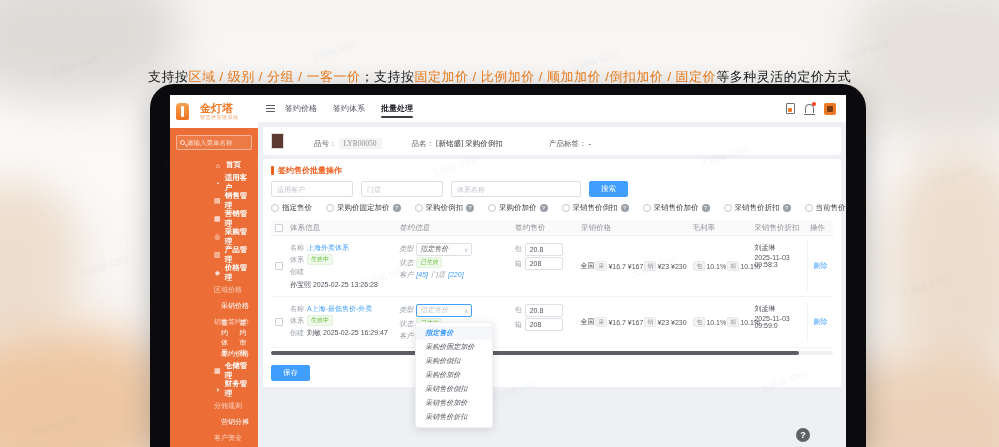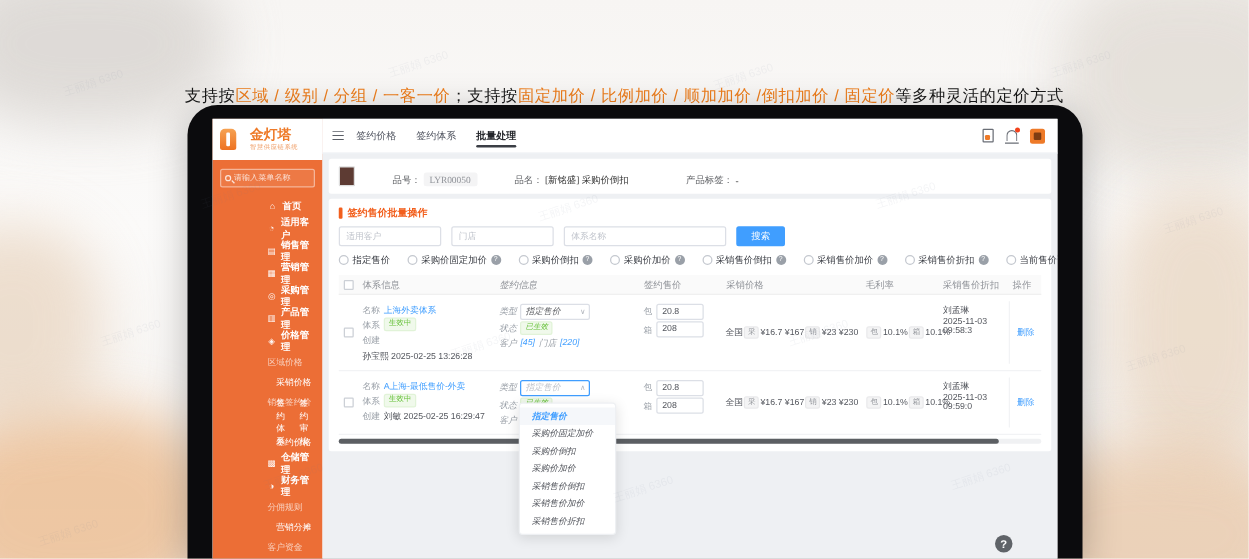--- a/index.html
+++ b/index.html
@@ -503,20 +503,23 @@
                   </div>
               </div>
               <div class="col c7">
                   <span class="link">删除</span>
                 </div>
             </div>
 
             <div class="hscroll">
               <span class="hthumb"></span>
             </div>
+            <div class="save-row">
+              <button class="btn-blue">保存</button>
+            </div>
           </div>
 
           <div class="help">?</div>
         </div>
       </div>
 
     </div>
   </div>
 
   <div class="wm">

